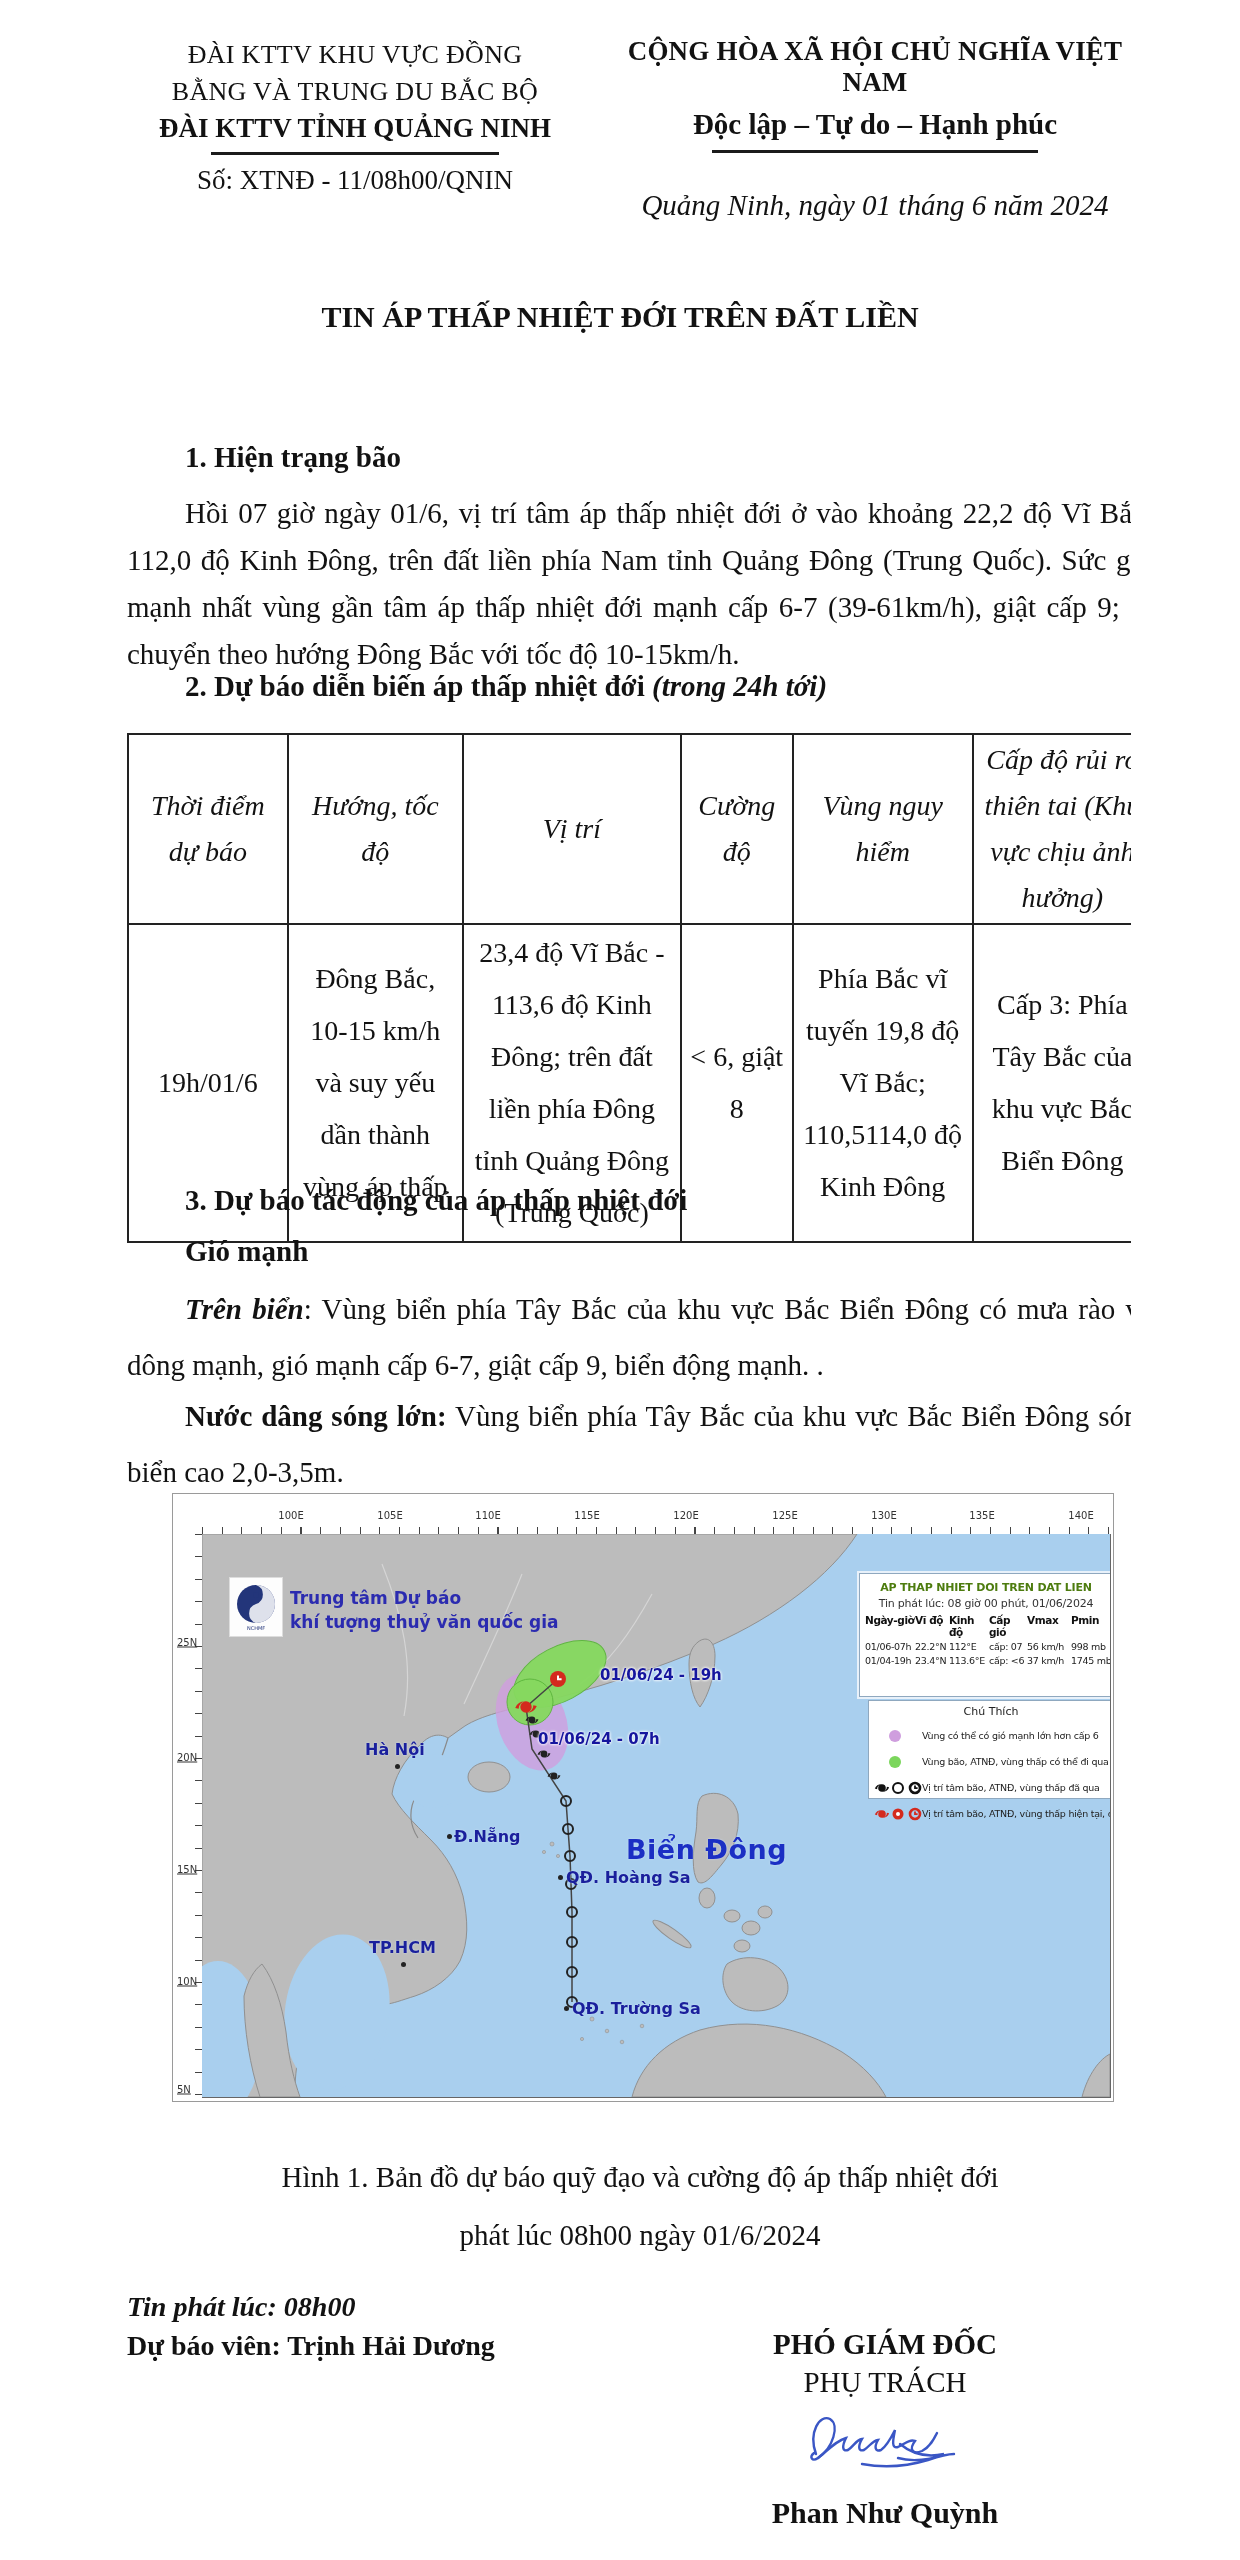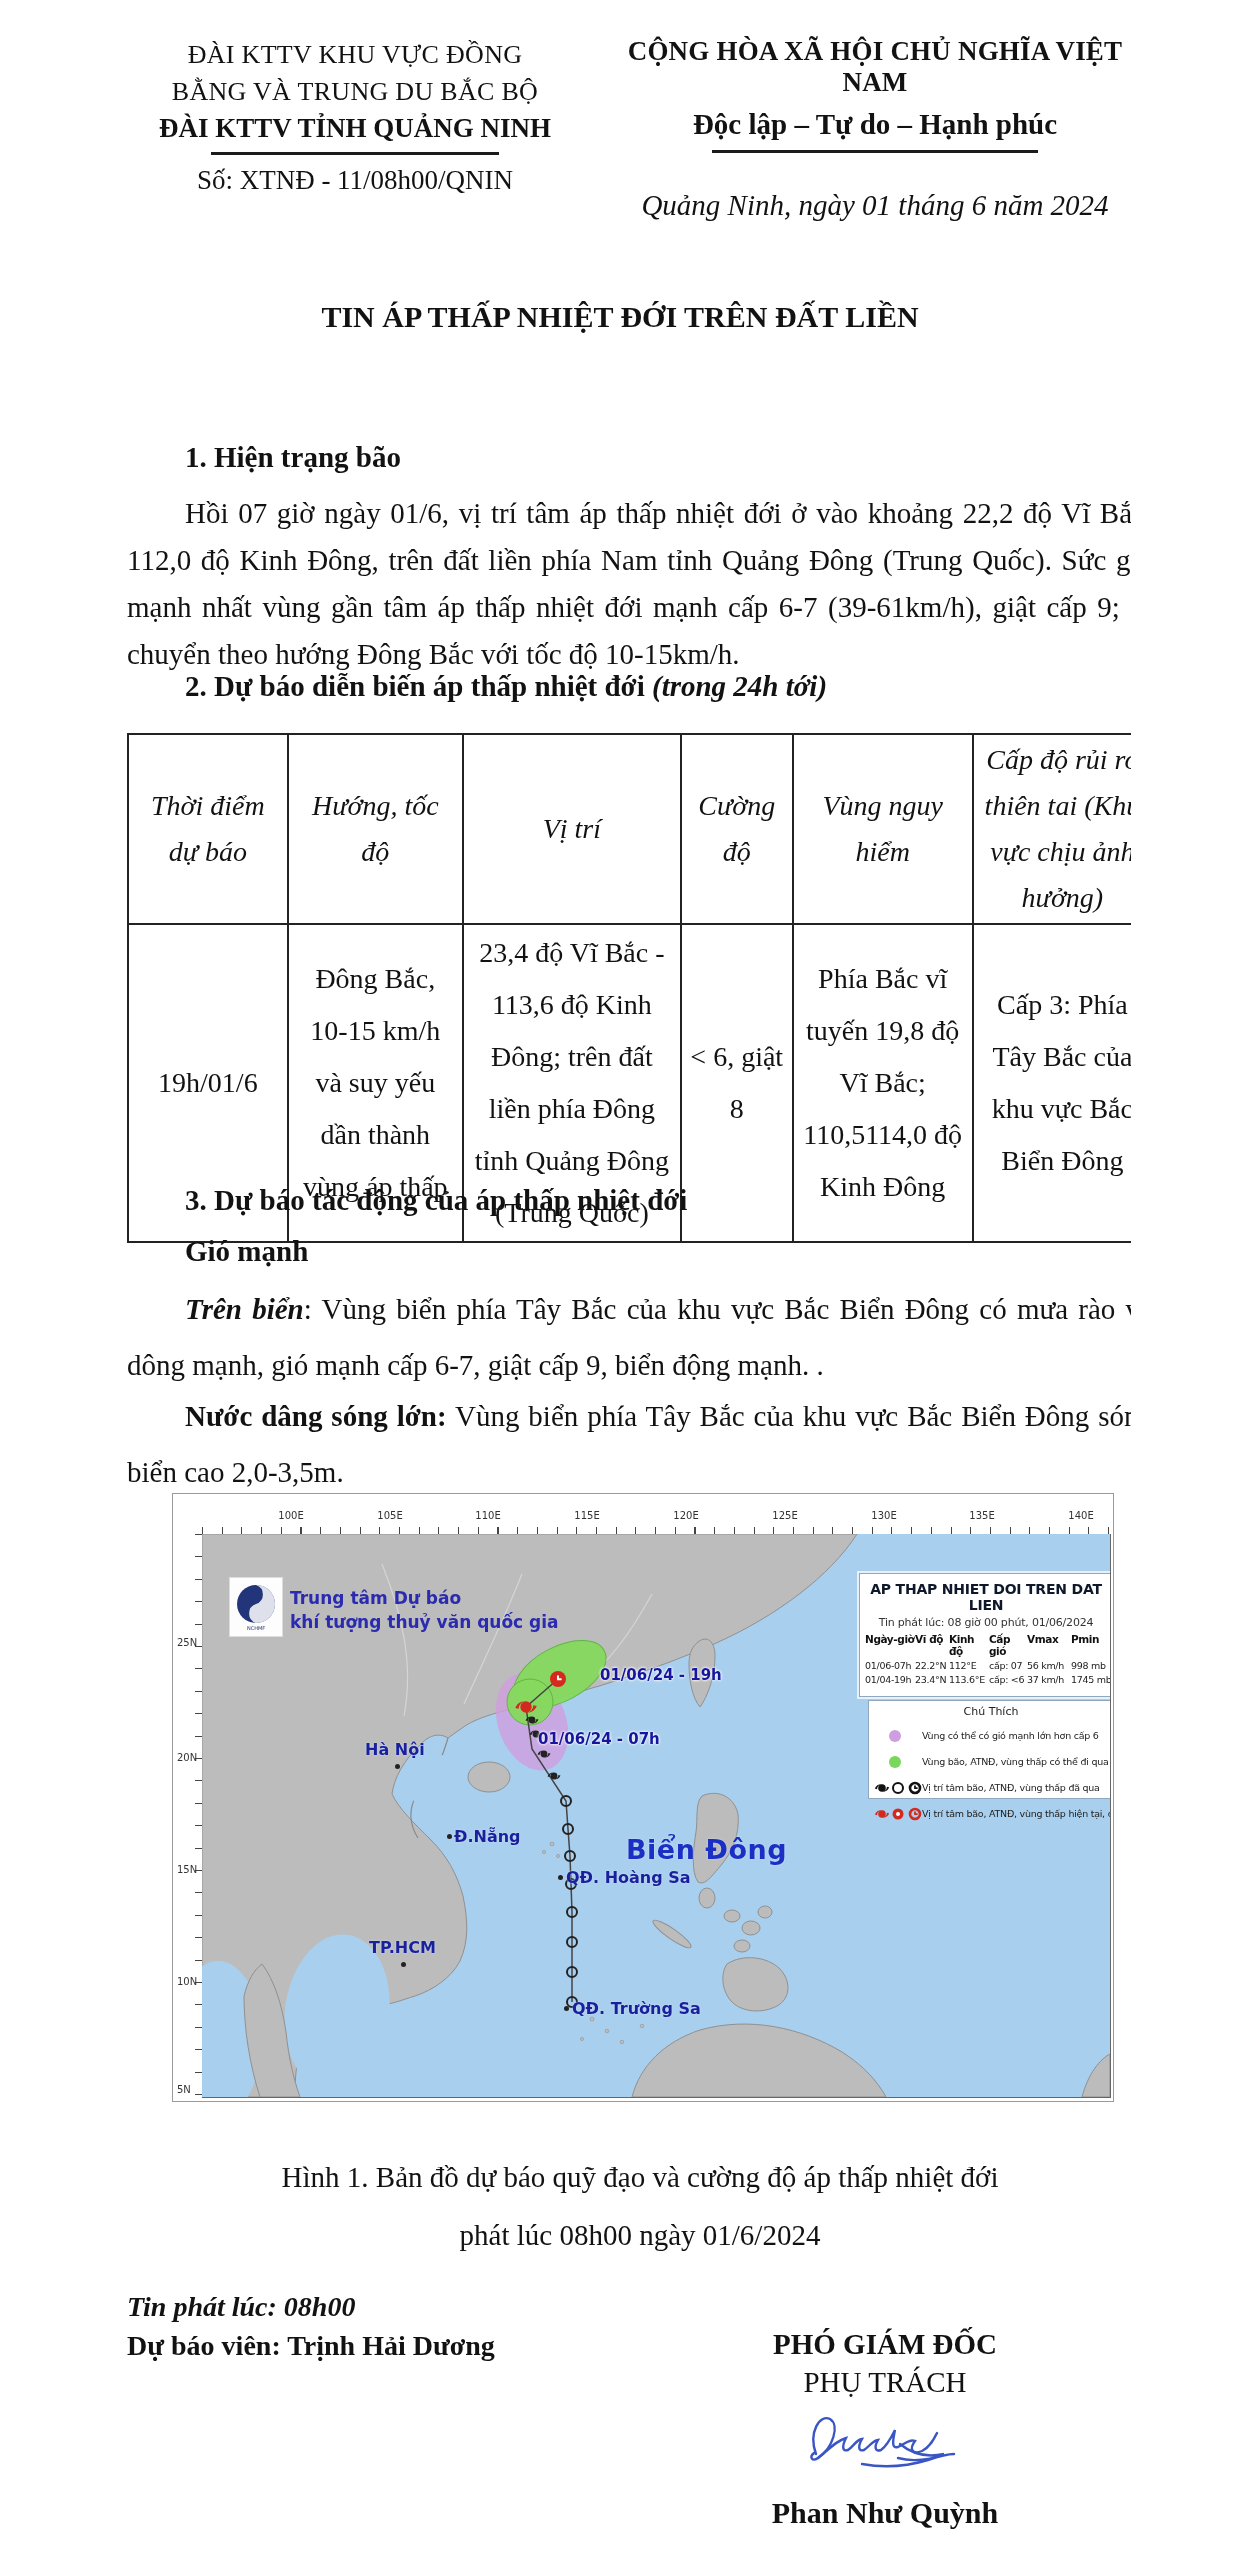--- a/index.html
+++ b/index.html
@@ -40,41 +40,41 @@
        border:1px solid #9a9a9a;font-family:"DejaVu Sans","Liberation Sans",sans-serif;}
   .map-top-ruler{position:absolute;left:29px;top:14px;width:908px;height:26px;background:#fff;
        border-bottom:2px solid #333;}
   .map-top-ruler .ticks{position:absolute;left:0;bottom:0;width:100%;height:7px;
        background:repeating-linear-gradient(90deg,#444 0 1px,transparent 1px 19.7px);}
   .lon-lab{position:absolute;top:2px;transform:translateX(-50%);font-size:10px;color:#333;}
   .map-left-ruler{position:absolute;left:2px;top:40px;width:27px;height:563px;background:#fff;
        border-right:2px solid #333;}
   .map-left-ruler .ticks{position:absolute;right:0;top:0;height:100%;width:7px;
        background:repeating-linear-gradient(180deg,#444 0 1px,transparent 1px 22.4px);}
-  .lat-lab{position:absolute;left:2px;transform:translateY(-50%);font-size:10px;color:#333;}
+  .lat-lab{position:absolute;left:2px;transform:translateY(-50%);font-size:10px;color:#333;text-decoration:underline;}
   .map-canvas{position:absolute;left:29px;top:40px;width:908px;height:563px;background:#a9cfee;
        overflow:hidden;border-right:1px solid #666;border-bottom:1px solid #666;}
   .map-canvas svg.geo{position:absolute;left:0;top:0;}
 
   .map-logo{position:absolute;left:28px;top:44px;width:52px;height:58px;background:#fdfdfd;
        box-shadow:0 0 0 1px #ddd;display:flex;align-items:center;justify-content:center;}
   .logo-text{position:absolute;left:88px;top:52px;color:#2b2bb0;font-weight:bold;
        font-size:17px;line-height:24px;white-space:nowrap;}
 
   .place{position:absolute;color:#1a1f9c;font-weight:bold;font-size:16px;white-space:nowrap;
        text-shadow:0 0 2px #cfe4f7;}
   .place-dot{position:absolute;width:5px;height:5px;background:#222;border-radius:50%;}
   .sea-name{position:absolute;left:424px;top:300px;color:#1b2fc4;font-weight:bold;
        font-size:27px;letter-spacing:.5px;text-shadow:0 0 2px #cfe4f7;}
   .trk-lab{position:absolute;color:#15159e;font-weight:bold;font-size:15px;white-space:nowrap;
        text-shadow:0 0 3px #fff,0 0 3px #fff;}
 
   .info-box{position:absolute;left:657px;top:39px;width:252px;height:122px;background:#fff;
        border:1px solid #8fa8bf;box-shadow:0 0 0 2px #e8f1fa;}
-  .info-title{margin-top:7px;text-align:center;font-size:14px;font-weight:bold;color:#0f172a;
+  .info-title{margin-top:7px;text-align:center;font-size:11px;font-weight:bold;color:#4d7c0f;
        letter-spacing:-.2px;}
   .info-sub{text-align:center;font-size:11px;color:#333;margin-top:3px;letter-spacing:-.2px;}
   .info-grid{display:grid;grid-template-columns:50px 34px 40px 38px 44px 36px;
        padding:4px 3px 0 5px;}
   .info-grid .h{font-size:10.5px;font-weight:bold;color:#111;letter-spacing:-.4px;}
   .info-grid .c{font-size:9.5px;color:#222;letter-spacing:-.3px;margin-top:3px;white-space:nowrap;}
 
   .legend-box{position:absolute;left:666px;top:166px;width:244px;height:97px;background:#fff;
        border:1px solid #8fa8bf;}
   .legend-title{text-align:center;font-size:11px;color:#222;margin-top:4px;}

